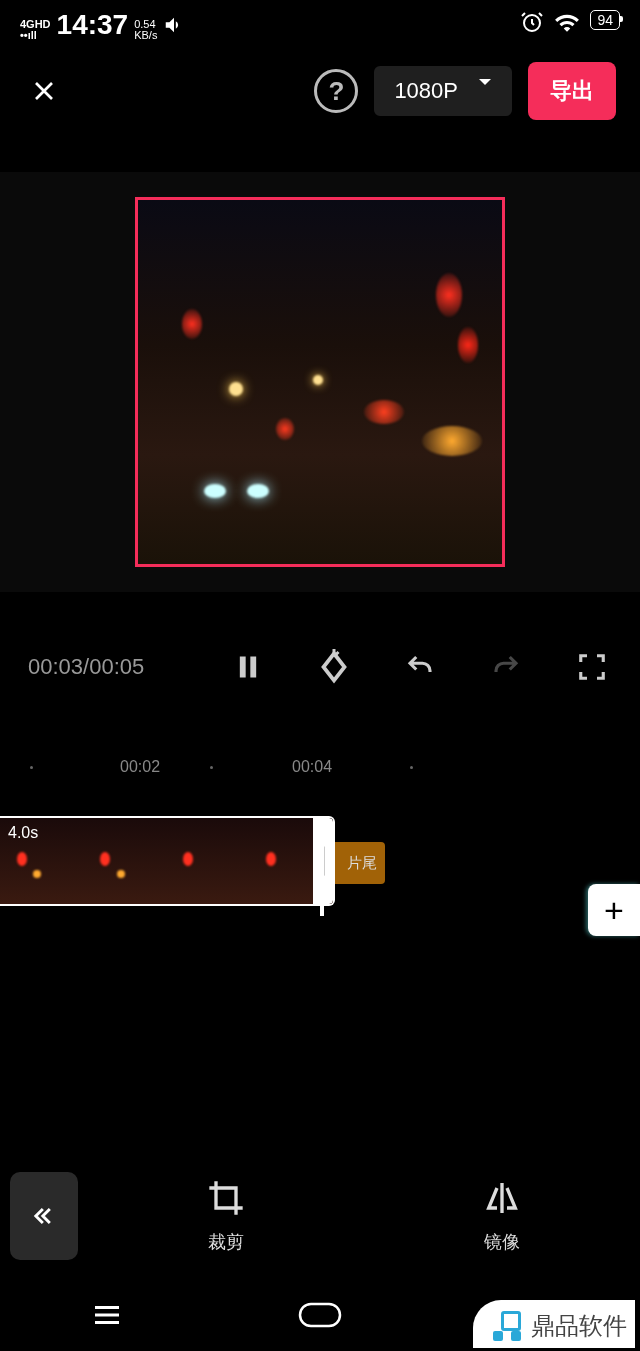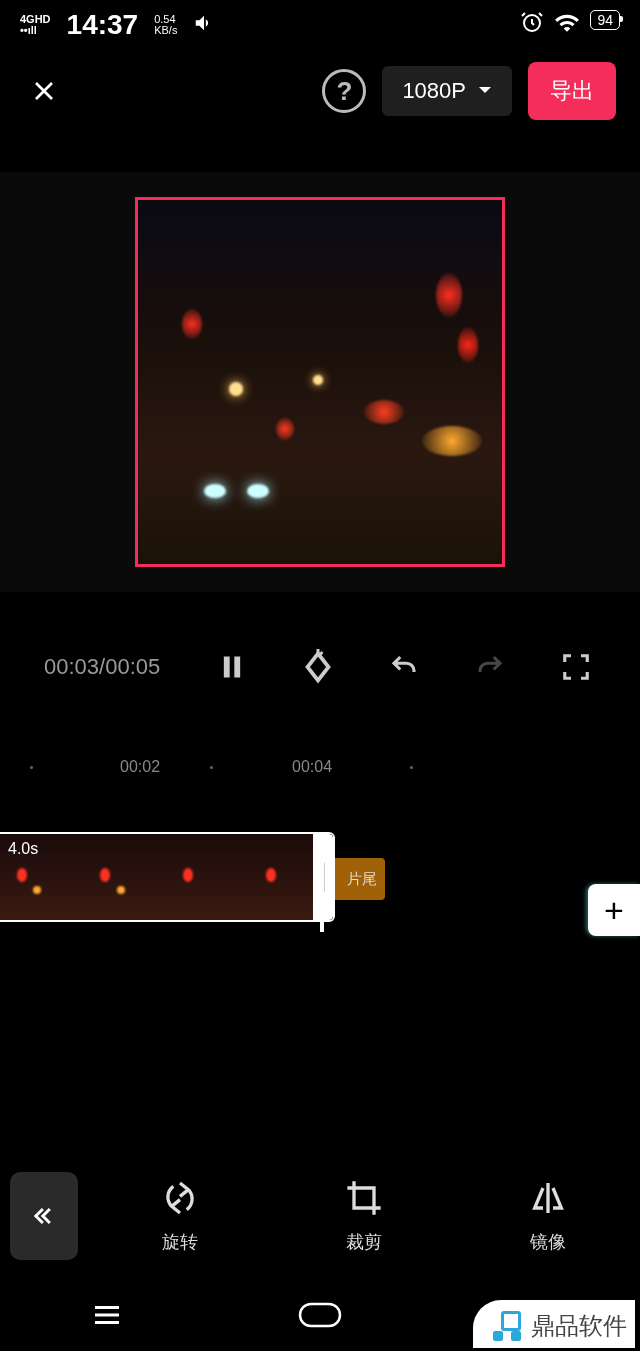--- a/index.html
+++ b/index.html
@@ -1,43 +1,43 @@
 <!DOCTYPE html>
 <html><head>
 <meta charset="utf-8">
 <style>
 *{box-sizing:border-box;margin:0;padding:0;font-family:-apple-system,BlinkMacSystemFont,"PingFang SC",sans-serif;-webkit-user-select:none;user-select:none}
 html,body{width:640px;height:1351px;background:#000;color:#fff;overflow:hidden}
 .status-bar{height:50px;display:flex;align-items:center;justify-content:space-between;padding:0 20px;font-size:18px;font-weight:500}
-.status-left{display:flex;align-items:center;gap:16px}
+.status-left{display:flex;align-items:flex-end;gap:6px}
 .status-right{display:flex;align-items:flex-start;gap:10px}
 .signal{font-size:11px;font-weight:700;display:flex;flex-direction:column;line-height:1}
 .kbs{font-size:11px;display:flex;flex-direction:column;line-height:1;align-items:flex-start}
 .battery{border:1.5px solid #fff;border-radius:5px;padding:1px 6px;font-size:14px;position:relative}
 .battery::after{content:"";position:absolute;right:-4px;top:5px;width:3px;height:6px;background:#fff;border-radius:0 2px 2px 0}
 .top-bar{height:82px;display:flex;align-items:center;padding:0 24px;gap:16px}
 .close-btn{width:40px;height:40px;display:flex;align-items:center;justify-content:center;cursor:pointer}
 .close-btn svg{width:32px;height:32px}
 .spacer{flex:1}
 .help-btn{width:44px;height:44px;border:3px solid #bbb;border-radius:50%;display:flex;align-items:center;justify-content:center;font-size:26px;color:#bbb;font-weight:600;cursor:pointer}
-.res-btn{background:#1f1f1f;padding:12px 20px;border-radius:6px;display:flex;align-items:center;gap:12px;font-size:22px;cursor:pointer}
-.export-btn{background:#f52d5a;padding:14px 22px;border-radius:8px;font-size:22px;font-weight:400;cursor:pointer}
+.res-btn{background:#1f1f1f;padding:12px 20px;border-radius:6px;display:flex;gap:20px;font-size:22px;cursor:pointer}
+.export-btn{background:#f52d5a;padding:14px 22px;border-radius:8px;font-size:22px;font-weight:700;cursor:pointer}
 .preview-area{background:#0a0a0a;height:420px;margin-top:40px;display:flex;align-items:center;justify-content:center}
 .preview-frame{width:370px;height:370px;border:3px solid #f52d5a;position:relative;overflow:hidden;background:#1a0f0a}
 .night-scene{position:absolute;inset:0;background:linear-gradient(to bottom,#0a0a14 0%,#1a0f0a 40%,#2a1810 70%,#1a1208 100%)}
 .lights{position:absolute;inset:0}
 .light{position:absolute;border-radius:50%;filter:blur(1px)}
-.controls-row{height:150px;display:flex;align-items:center;padding:0 44px;gap:46px}
+.controls-row{height:150px;display:flex;align-items:center;padding:0 28px;gap:46px}
 .time-display{font-size:22px;color:#999;flex:1}
 .ctrl-btn{width:40px;height:40px;display:flex;align-items:center;justify-content:center;cursor:pointer;color:#bbb}
 .timeline-area{background:#000;position:relative;height:410px;padding-top:10px}
 .time-marks{height:30px;display:flex;align-items:center;font-size:16px;color:#888;position:relative;padding:0 20px}
 .mark{position:absolute;display:flex;flex-direction:column;align-items:flex-end;gap:2px}
 .dot{width:3px;height:3px;background:#666;border-radius:50%}
-.clip-track{position:relative;height:100px;margin-top:50px}
+.clip-track{position:relative;height:100px;margin-top:34px}
 .clip{position:absolute;left:0;height:90px;width:335px;background:#2a1510;border:2px solid #fff;border-left:none;border-radius:0 6px 6px 0;overflow:hidden;display:flex}
 .clip-duration{position:absolute;top:6px;left:8px;font-size:16px;color:#fff;z-index:2;font-weight:500}
 .clip-thumb{flex:1;background:linear-gradient(to bottom,#1a0a0a,#3a1a10);position:relative}
 .clip-handle{position:absolute;right:0;top:0;bottom:0;width:20px;background:#fff;border-radius:0 4px 4px 0;display:flex;align-items:center;justify-content:center}
 .clip-handle::after{content:"";width:3px;height:30px;background:#ccc;border-radius:2px}
 .ending-tag{position:absolute;left:335px;top:26px;height:42px;width:50px;background:#a16207;border-radius:0 4px 4px 0;display:flex;align-items:center;justify-content:center;font-size:15px;color:#ddd;padding-left:4px}
 .playhead{position:absolute;left:320px;top:0;bottom:0;width:4px;background:#fff;z-index:3}
 .add-btn{position:absolute;right:0;top:142px;width:52px;height:52px;background:#fff;border-radius:8px 0 0 8px;display:flex;align-items:center;justify-content:center;font-size:34px;color:#000;cursor:pointer;box-shadow:-2px 0 4px rgba(90,210,210,.5)}
 .bottom-tools{height:128px;display:flex;align-items:center;padding:0 10px;gap:20px}
 .collapse-btn{width:68px;height:88px;background:#2a2a2a;border-radius:10px;display:flex;align-items:center;justify-content:center;cursor:pointer}
@@ -199,26 +199,20 @@
 </div>
 
 <div class="bottom-tools">
   <div class="collapse-btn">
     <svg width="28" height="28" viewBox="0 0 24 24" fill="none" stroke="#fff" stroke-width="2.5">
         <path d="M17 18l-6-6 6-6M11 18l-6-6 6-6"></path>
       </svg>
   </div>
   <div class="tool-btn">
     <svg viewBox="0 0 24 24" fill="none" stroke="#ddd" stroke-width="2">
-        <path d="M12 3l5 4-5 4M12 21l-5-4 5-4M17 7a8 8 0 01-1 12M7 17A8 8 0 018 5"></path>
-      </svg>
-    <span class="tool-label">旋转</span>
-  </div>
-  <div class="tool-btn">
-    <svg viewBox="0 0 24 24" fill="none" stroke="#ddd" stroke-width="2">
         <path d="M6 2v16h16M2 6h16v16"></path>
       </svg>
     <span class="tool-label">裁剪</span>
   </div>
   <div class="tool-btn">
     <svg viewBox="0 0 24 24" fill="none" stroke="#ddd" stroke-width="2">
         <path d="M12 3v18M9 6L4 18h5M15 6l5 12h-5"></path>
       </svg>
     <span class="tool-label">镜像</span>
   </div>

